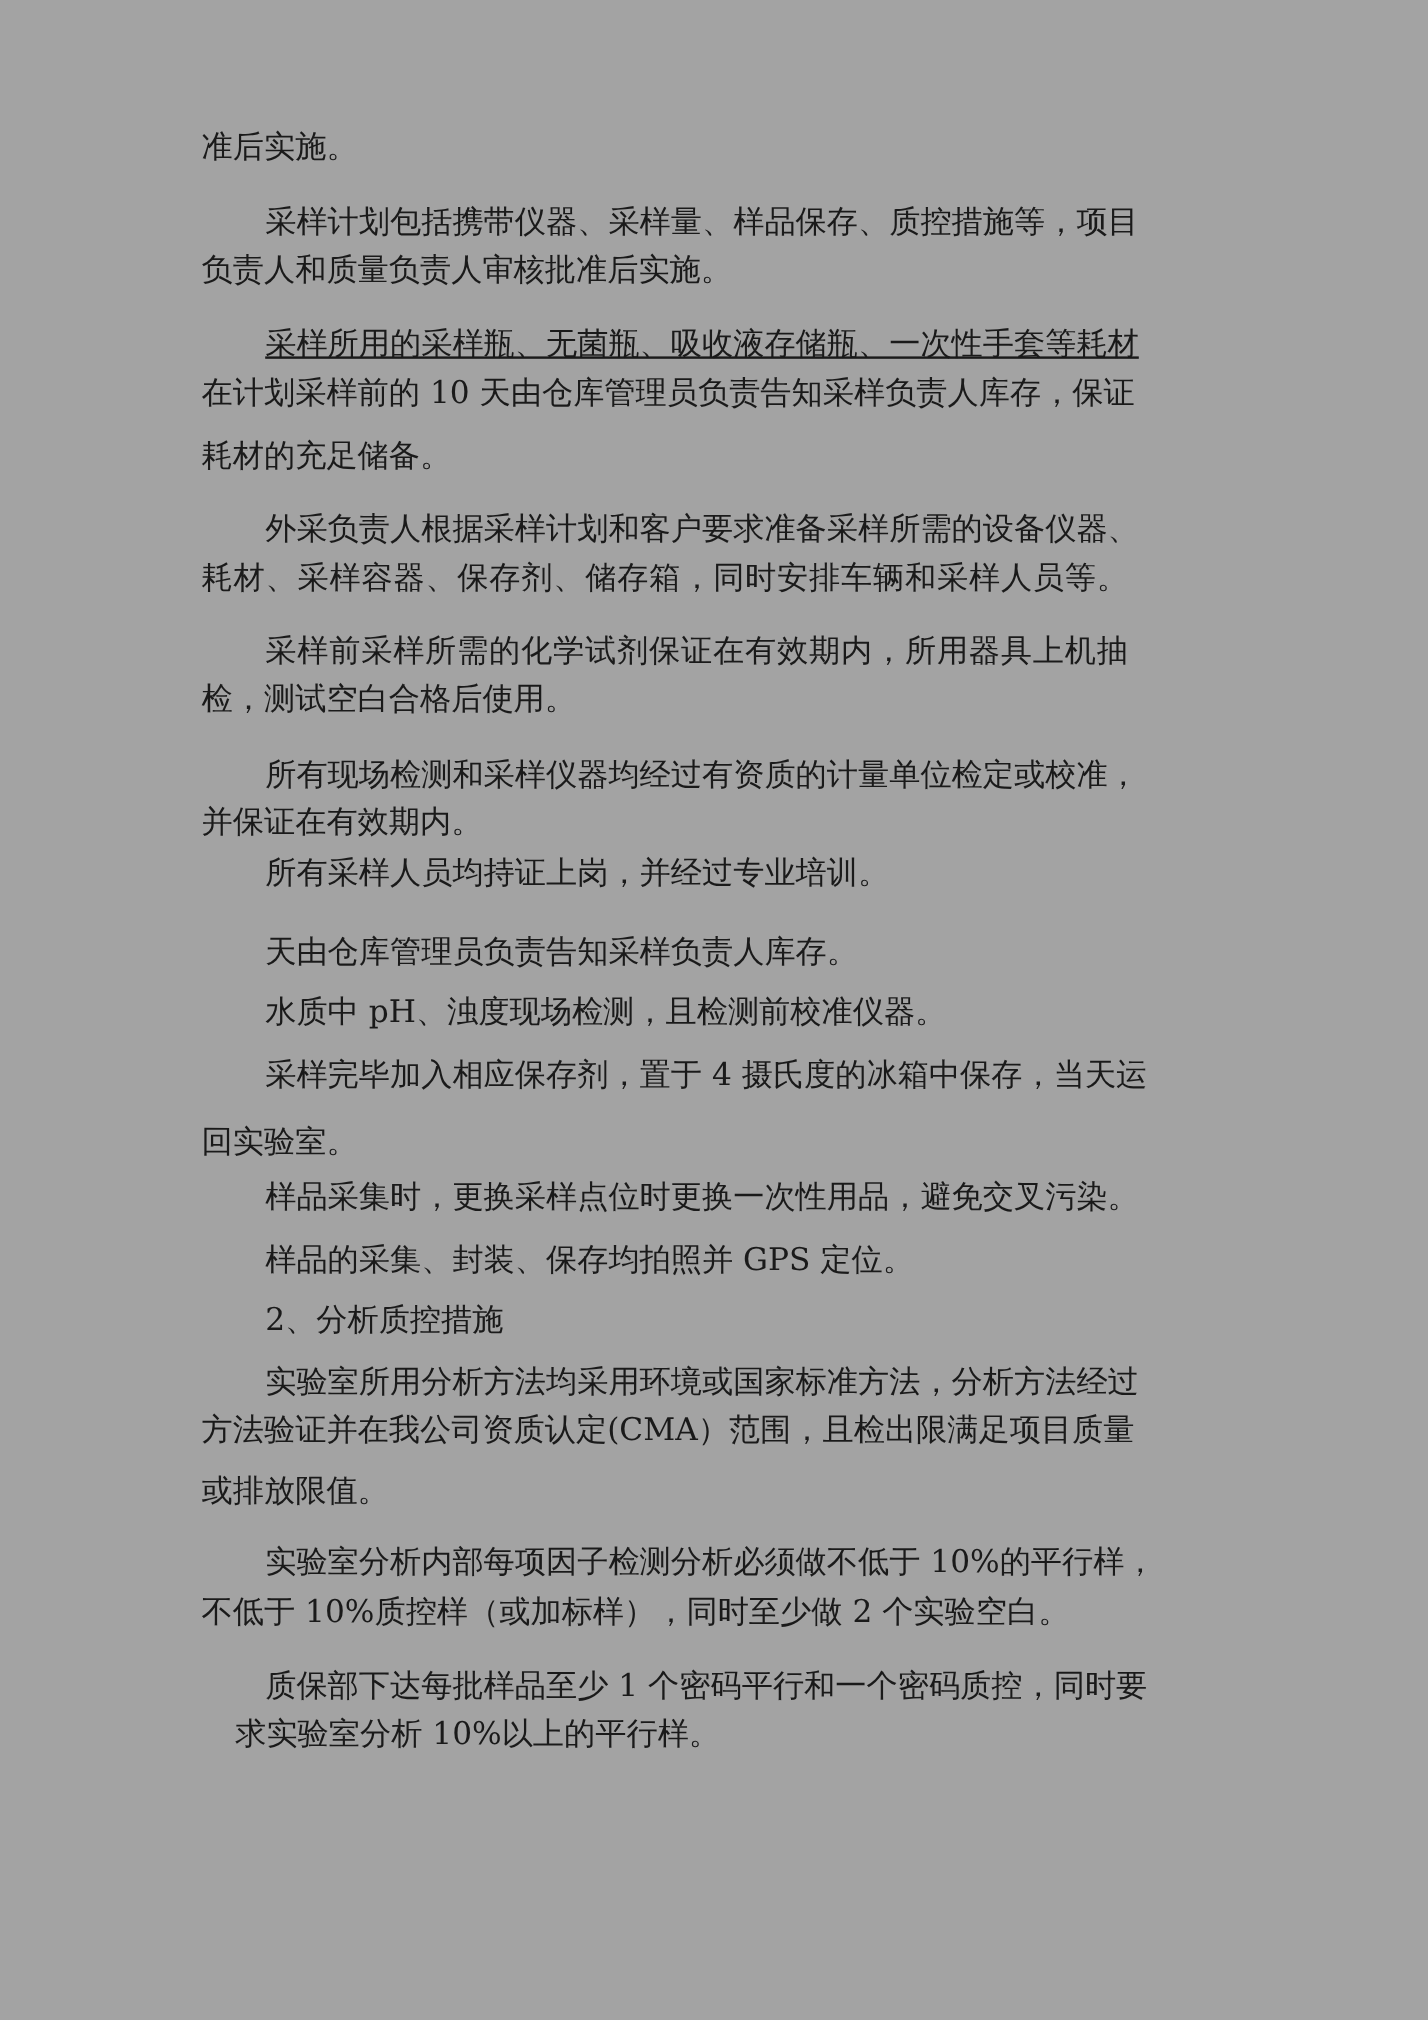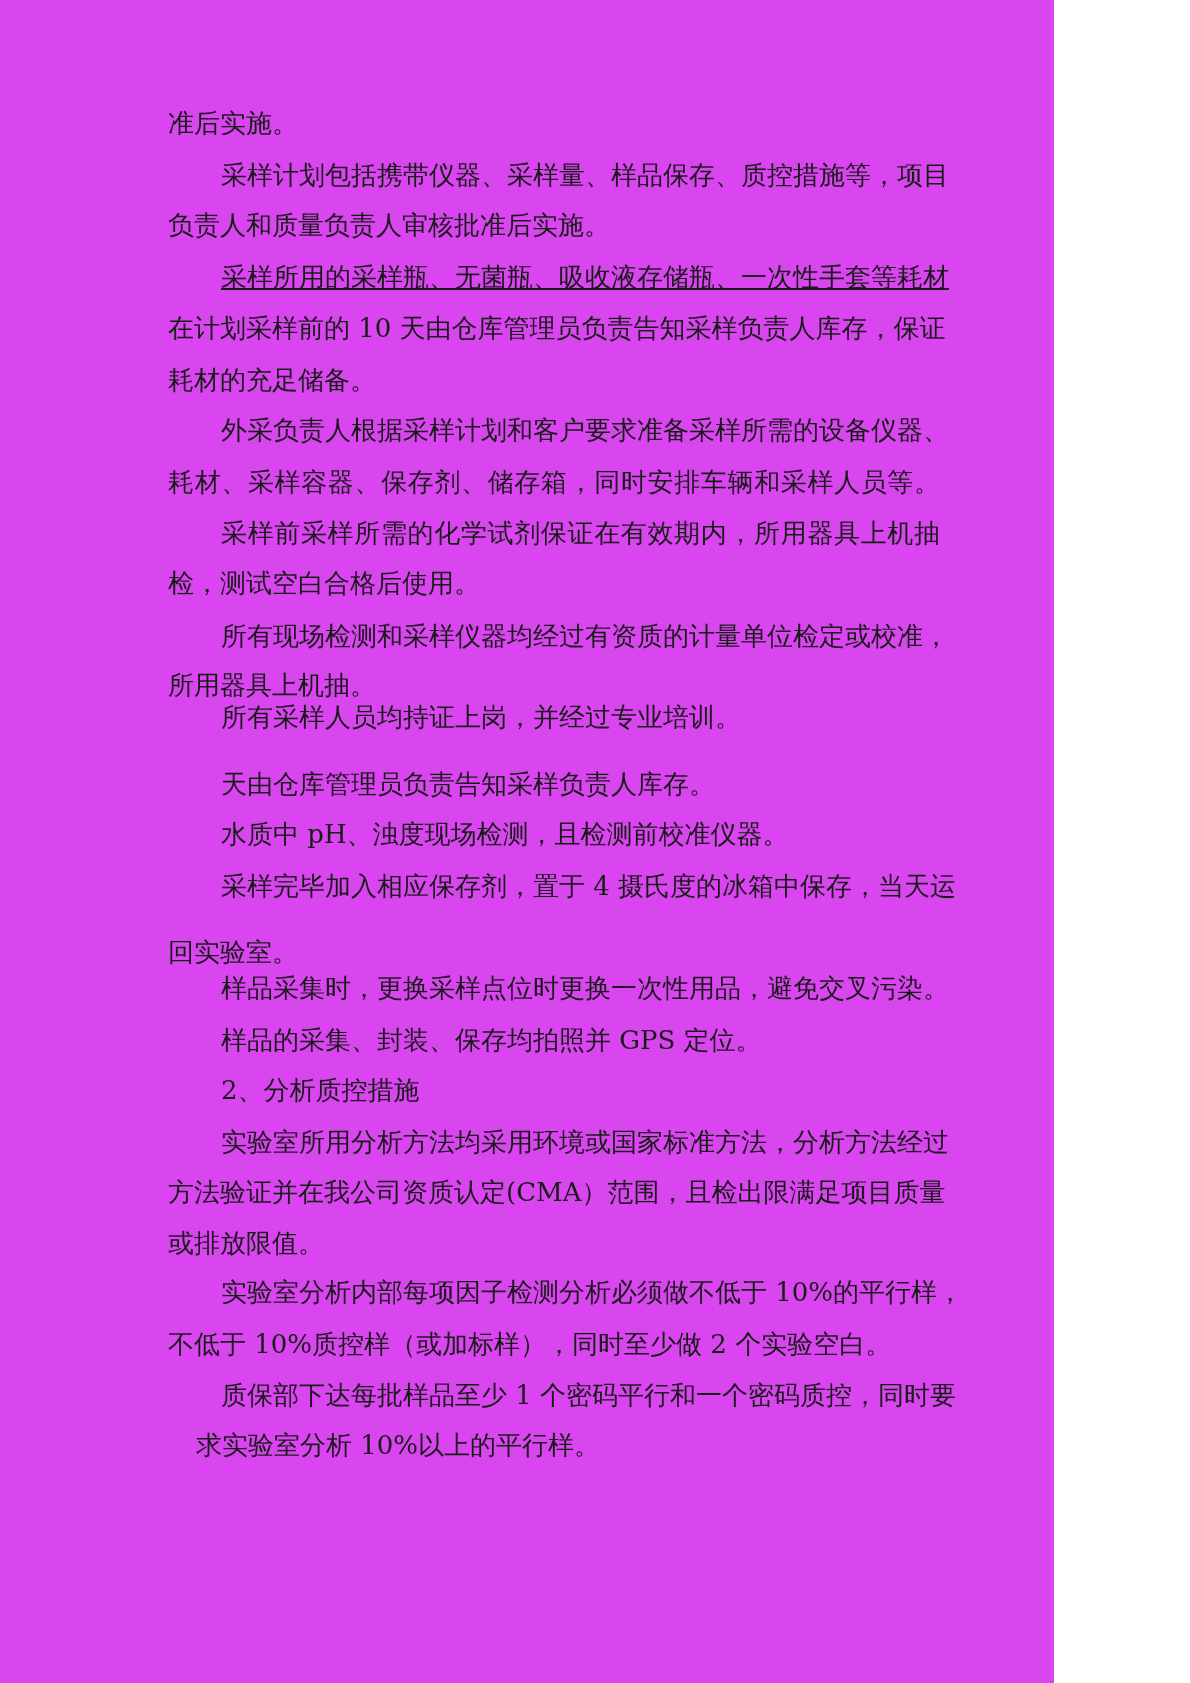--- a/index.html
+++ b/index.html
@@ -12,37 +12,38 @@
       height: 1683px;
       position: relative;
       overflow: hidden;
       font-family: "DejaVu Serif", "Liberation Serif", serif;
       color: #1a1a1a;
     }
     .page {
       position: absolute;
       left: 0;
       top: 0;
-      width: 1054px;
+      width: 1190px;
       height: 1683px;
-      background: #d946ef;
+      background: #a3a3a3;
     }
     .line {
       position: absolute;
       left: 168px;
       width: 772px;
       height: 40px;
       line-height: 40px;
       font-size: 26px;
       white-space: nowrap;
       overflow: visible;
     }
     .line.indent {
       left: 221px;
       width: 719px;
+      margin-top: 10px;
     }
     .line.justify {
       text-align: justify;
       text-align-last: justify;
     }
   </style>
 </head>
 <body>
 
 <div class="page">
@@ -50,21 +51,21 @@
   <div class="line indent justify" style="top:155px;">采样计划包括携带仪器、采样量、样品保存、质控措施等，项目</div>
   <div class="line" style="top:205px;">负责人和质量负责人审核批准后实施。</div>
   <div class="line indent justify" style="top:257px;text-decoration:underline;">采样所用的采样瓶、无菌瓶、吸收液存储瓶、一次性手套等耗材</div>
   <div class="line justify" style="top:308px;">在计划采样前的 10 天由仓库管理员负责告知采样负责人库存，保证</div>
   <div class="line" style="top:360px;">耗材的充足储备。</div>
   <div class="line indent justify" style="top:411px;font-family:Liberation Serif, serif;">外采负责人根据采样计划和客户要求准备采样所需的设备仪器、</div>
   <div class="line justify" style="top:462px;">耗材、采样容器、保存剂、储存箱，同时安排车辆和采样人员等。</div>
   <div class="line indent justify" style="top:513px;">采样前采样所需的化学试剂保证在有效期内，所用器具上机抽</div>
   <div class="line" style="top:563px;">检，测试空白合格后使用。</div>
   <div class="line indent justify" style="top:616px;">所有现场检测和采样仪器均经过有资质的计量单位检定或校准，</div>
-  <div class="line" style="top:665px;">所用器具上机抽。</div>
+  <div class="line" style="top:665px;">并保证在有效期内。</div>
   <div class="line indent" style="top:699px;font-family:Liberation Mono, monospace;">所有采样人员均持证上岗，并经过专业培训。</div>
   <div class="line indent" style="top:764px;">天由仓库管理员负责告知采样负责人库存。</div>
   <div class="line indent" style="top:814px;">水质中 pH、浊度现场检测，且检测前校准仪器。</div>
   <div class="line indent justify" style="top:866px;">采样完毕加入相应保存剂，置于 4 摄氏度的冰箱中保存，当天运</div>
   <div class="line" style="top:916px;margin-top:16px;">回实验室。</div>
   <div class="line indent justify" style="top:968px;">样品采集时，更换采样点位时更换一次性用品，避免交叉污染。</div>
   <div class="line indent" style="top:1020px;">样品的采集、封装、保存均拍照并 GPS 定位。</div>
   <div class="line indent" style="top:1070px;">2、分析质控措施</div>
   <div class="line indent justify" style="top:1122px;">实验室所用分析方法均采用环境或国家标准方法，分析方法经过</div>
   <div class="line justify" style="top:1172px;">方法验证并在我公司资质认定(CMA）范围，且检出限满足项目质量</div>

